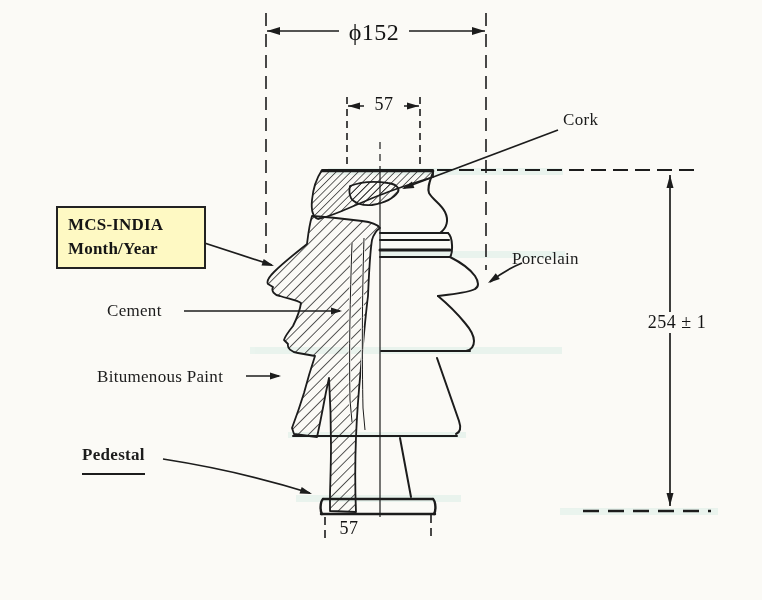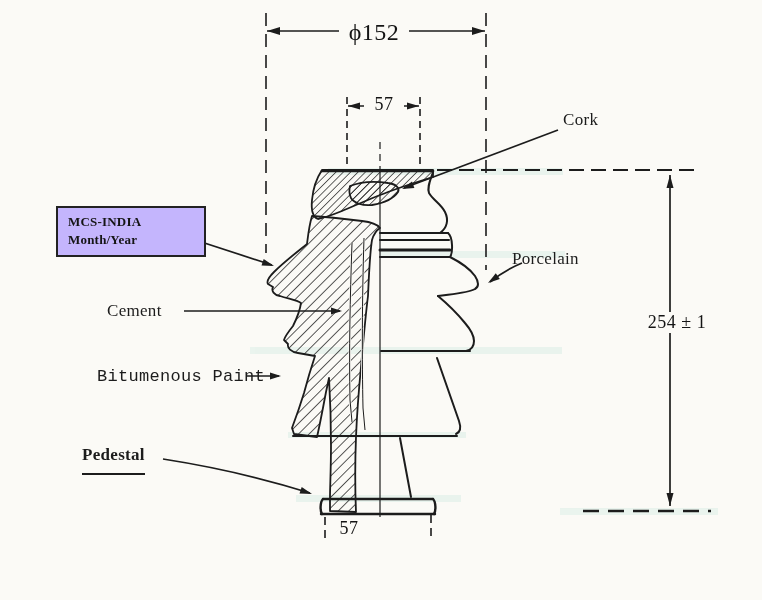--- a/index.html
+++ b/index.html
@@ -13,23 +13,23 @@
   .lbl{
     position:absolute;font-size:17px;line-height:1.1;color:#1c1c1c;
     white-space:nowrap;letter-spacing:.3px;
   }
   .dim{
     position:absolute;font-size:18px;color:#141414;text-align:center;
     background:#fbfaf6;padding:0 3px;white-space:nowrap;letter-spacing:.5px;
   }
   .marking-box{
     position:absolute;left:56px;top:206px;width:128px;
-    border:2px solid #222;background:#c4b5fd;
+    border:2px solid #222;background:#fef9c3;
     padding:5px 8px 6px 10px;
-    font-weight:bold;font-size:13px;line-height:1.4;color:#151515;
+    font-weight:bold;font-size:17px;line-height:1.4;color:#151515;
     letter-spacing:.2px;
   }
   .underlined{border-bottom:2px solid #1c1c1c;padding-bottom:8px;font-weight:bold;}
 </style>
 </head>
 <body>
 
 <div id="stage">
 
   <svg id="lineart" width="762" height="600" viewBox="0 0 762 600">
@@ -182,19 +182,19 @@
     <div>MCS-INDIA</div>
     <div>Month/Year</div>
   </div>
 
   <div class="lbl" style="left:512px;top:250px;">Porcelain</div>
 
   <div class="lbl" style="left:107px;top:302px;">Cement</div>
 
   <div class="dim" style="left:630px;top:312px;width:88px;font-size:18px;">254 ± 1</div>
 
-  <div class="lbl" style="left:97px;top:368px;font-family:Liberation Mono, monospace;">Bitumenous Paint</div>
+  <div class="lbl" style="left:97px;top:368px;">Bitumenous Paint</div>
 
   <div class="lbl underlined" style="left:82px;top:446px;">Pedestal</div>
 
   <div class="dim" style="left:331px;top:518px;width:30px;background:transparent;">57</div>
 
 </div>
 
 </body></html>

